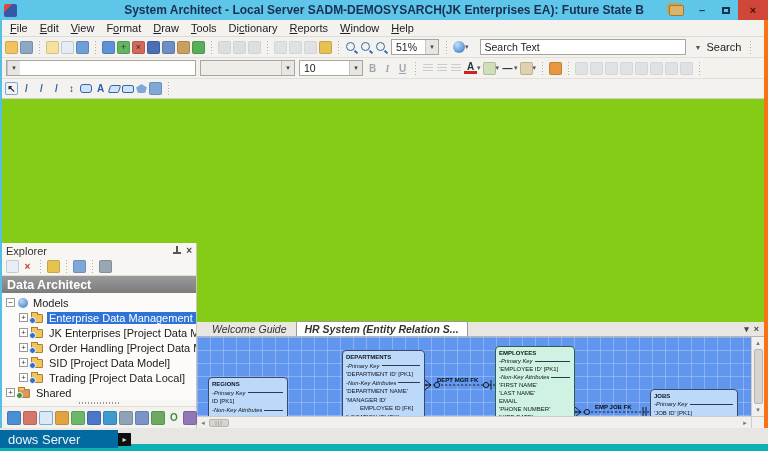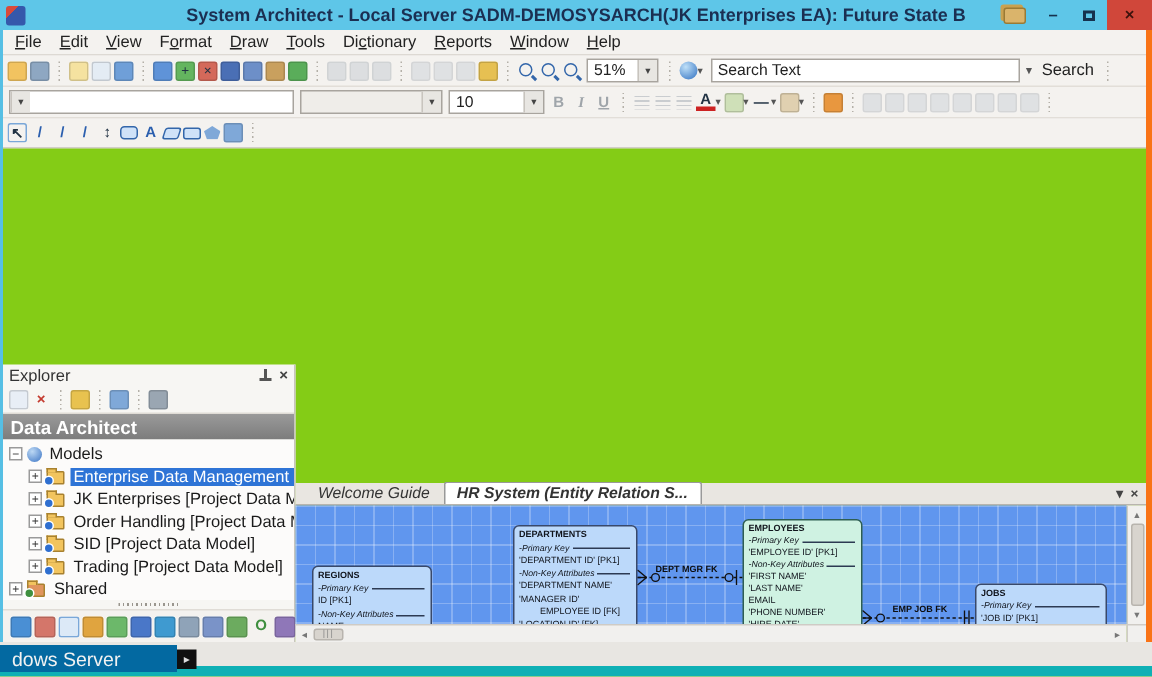--- a/index.html
+++ b/index.html
@@ -48,21 +48,21 @@
   .fontcolor { height:12px; border-bottom:3px solid #cc2222; border-radius:0; }
   .shape-rrect { width:12px; height:9px; border:1.5px solid #3366aa; border-radius:3px; background:#cfe2f8 !important; box-shadow:none; }
   .shape-para  { width:11px; height:8px; border:1.5px solid #3366aa; background:#cfe2f8 !important; transform:skewX(-18deg); box-shadow:none; }
   .shape-rect  { width:12px; height:8px; border:1.5px solid #3366aa; background:#cfe2f8 !important; box-shadow:none; }
   .shape-pent  { width:11px; height:9px; background:#7fa8d8 !important; clip-path:polygon(50% 0,100% 38%,82% 100%,18% 100%,0 38%); box-shadow:none; }
   .combo { height:16px; border:1px solid #a8a49e; background:#fff; display:flex; align-items:center; margin:0 2px; flex:0 0 auto; }
   .combo.dis { background:#efede9; }
   .combo-text { flex:1; padding:0 4px; font-size:10.5px; white-space:nowrap; overflow:hidden; }
   .combo-dd { width:13px; height:100%; background:#e8e6e2; border-left:1px solid #c8c4be; display:flex; align-items:center; justify-content:center; font-size:7px; color:#444; }
   .globe { width:12px; height:12px; border-radius:50%; background:radial-gradient(circle at 35% 30%, #bfe0f8, #2f6fc0); margin:0 1px; flex:0 0 auto; }
-  .searchbox { width:206px; height:16px; border:1px solid #a8a49e; background:#fff; display:flex; align-items:center; padding:0 4px; font-size:10.5px; color:#222; margin:0 4px; }
+  .searchbox { width:206px; height:16px; border:1px solid #a8a49e; background:#fff; display:flex; align-items:center; padding:0 4px; font-size:10.5px; color:#222; margin:0 10px; }
   .plainlabel { padding:0 4px; }
 
   
   .main { display:flex; height:329px; background:#84cc16;align-items:flex-end; }
 
   
   .explorer { width:195px; display:flex; flex-direction:column; background:#f7f6f3; border-right:1px solid #c8c4be; }
   .exhead { height:15px; display:flex; align-items:center; padding:0 4px; color:#333; }
   .exhead .sp { flex:1; }
   .pin { width:9px; height:9px; position:relative; margin-right:5px; }
@@ -309,21 +309,21 @@
             <span class="tlabel">Order Handling  [Project Data Model]</span>
           </div>
           <div class="trow" style="padding-left: 17px;">
             <span class="exp">+</span>
             <span class="fold"></span>
             <span class="tlabel">SID  [Project Data Model]</span>
           </div>
           <div class="trow" style="padding-left: 17px;">
             <span class="exp">+</span>
             <span class="fold"></span>
-            <span class="tlabel">Trading  [Project Data Model]</span>
+            <span class="tlabel">Trading  [Project Data Local]</span>
           </div>
           <div class="trow" style="padding-left: 4px;">
             <span class="exp">+</span>
             <span class="fold shared"></span>
             <span class="tlabel">Shared</span>
           </div>
         </div>
       <div class="dots">
           <i></i>
         </div>

